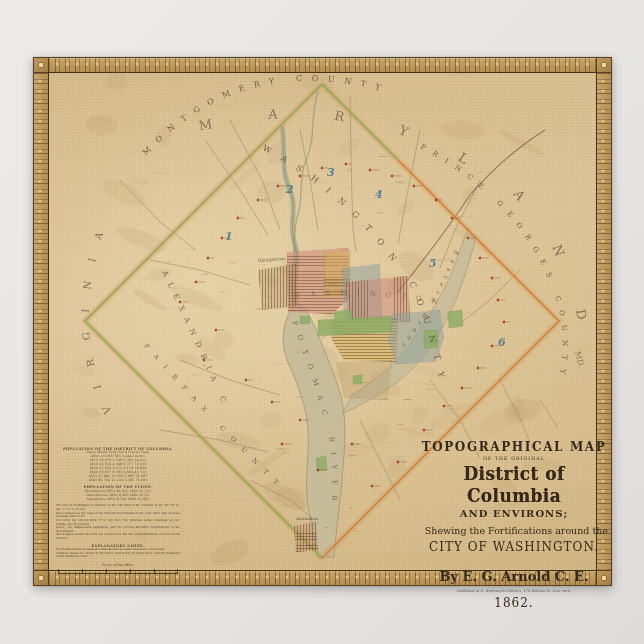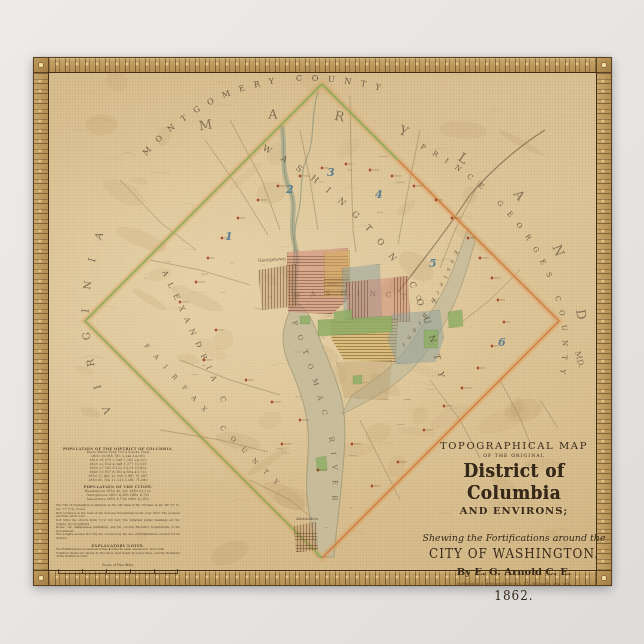--- a/index.html
+++ b/index.html
@@ -40,28 +40,28 @@
         box-shadow:inset 0 0 0 .4px rgba(92,62,34,.35);}
   .stats{position:absolute;left:56px;top:444px;width:124px;color:rgba(58,44,24,.8);
          text-align:center;line-height:1.25;}
   .stats .t{font-size:3.6px;font-weight:bold;letter-spacing:.3px;margin-top:3px;}
   .stats .row{font-size:3.1px;letter-spacing:.2px;white-space:nowrap;}
   .stats .note{font-size:2.8px;text-align:justify;line-height:1.3;}
   .stats .scale{font-size:3.4px;margin-top:4px;}
   .scalebar{position:relative;height:5px;margin:1px 2px 0 2px;border-bottom:1px solid rgba(58,44,24,.8);}
   .scalebar i{position:absolute;bottom:0;width:1px;height:4px;background:rgba(58,44,24,.8);}
   .titleblock{position:absolute;left:420px;top:440px;width:188px;text-align:center;color:#37291a;}
-  .titleblock .l1{font-size:10px;font-weight:normal;letter-spacing:1.6px;}
+  .titleblock .l1{font-size:12px;font-weight:bold;letter-spacing:1.6px;}
   .titleblock .l2{font-size:4.6px;letter-spacing:1.1px;margin-top:2px;}
   .titleblock .main{font-size:17px;font-weight:bold;margin-top:3px;transform:scaleY(1.12);
         text-shadow:0 0 .5px rgba(40,25,10,.7);letter-spacing:.4px;}
   .titleblock .l4{font-size:10px;font-weight:bold;letter-spacing:1px;margin-top:4px;}
-  .titleblock .l5{font-size:9.5px;font-style:italic;margin-top:16px;}
+  .titleblock .l5{font-size:9.5px;margin-top:6px;text-align:right;}
   .titleblock .l6{font-size:12px;font-weight:normal;letter-spacing:1px;margin-top:4px;}
-  .titleblock .l7{font-size:10px;font-weight:bold;margin-top:5px;}
+  .titleblock .l7{font-size:13px;font-weight:bold;margin-top:15px;}
   .titleblock .l8{font-size:3.6px;font-style:italic;margin-top:5px;color:rgba(55,41,26,.75);}
   .titleblock .l9{font-size:12px;letter-spacing:1px;margin-top:3px;}
   svg text{font-family:"DejaVu Serif","Liberation Serif",serif;}
 </style>
 </head>
 <body>
 
 <div class="scene">
 
   <div class="poster">

